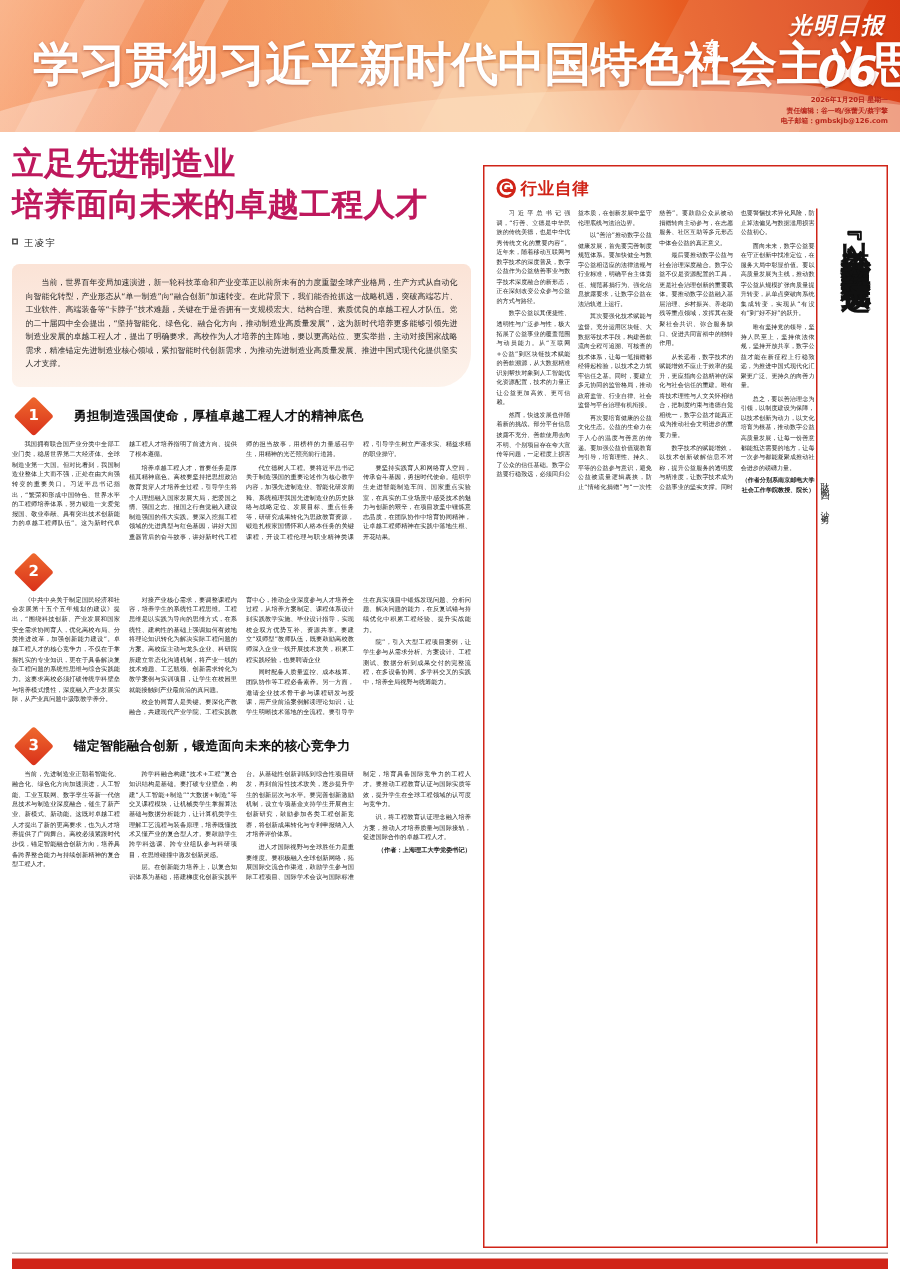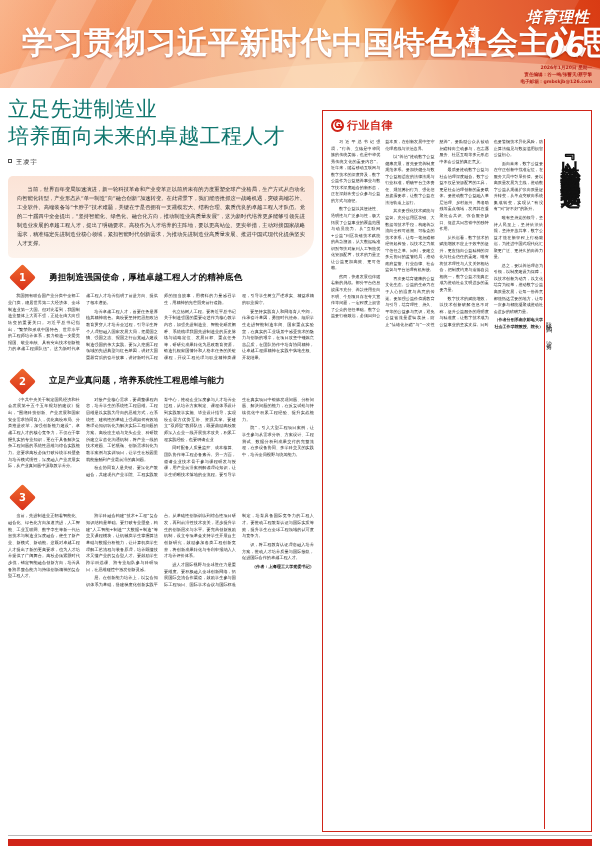--- a/index.html
+++ b/index.html
@@ -65,21 +65,21 @@
   .masthead-meta {
     position: absolute; right: 8px; top: 64px;
     text-align: right; color: #b8261b; font-size: 4.6px; line-height: 1.55;
     font-weight: 700; white-space: nowrap;
   }
 
   
   .left-col { position: absolute; left: 8px; top: 96px; width: 306px; }
 
   .headline {
-    font-size: 21px; font-weight: 400; color: #0f766e;
+    font-size: 21px; font-weight: 700; color: #be185d;
     line-height: 1.30; letter-spacing: 0.3px;
   }
   .headline .l2 { display: block; }
   .byline {
     margin-top: 7px; font-size: 6.2px; color: #222; letter-spacing: 1px;
   }
   .byline .sq { display:inline-block; width:4px; height:4px; border:0.7px solid #555; margin-right:4px; vertical-align: 1px;}
 
   .lede {
     margin-top: 9px; padding: 9px 9px 10px 9px;
@@ -181,21 +181,21 @@
   <div class="banner">
     <div class="streak s1"></div>
     <div class="streak s2"></div>
     <div class="streak s3"></div>
     <div class="streak s4"></div>
     <div class="swoosh"></div>
     <div class="swoosh2"></div>
 
     <div class="banner-title">学习贯彻习近平新时代中国特色社会主义思想</div>
     <div class="banner-sub">专刊</div>
-    <div class="paper-logo">培育理性</div>
+    <div class="paper-logo">光明日报</div>
     <div class="page-num">06</div>
   </div>
 
   <div class="masthead-meta">
     <div>2026年1月20日 星期一</div>
     <div>责任编辑：谷一鸣/张蕾天/蔡宇擎</div>
     <div>电子邮箱：gmbskjb@126.com</div>
   </div>
 
   <div class="left-col">
@@ -221,34 +221,34 @@
       <p>我国拥有联合国产业分类中全部工业门类，稳居世界第二大经济体、全球制造业第一大国。但对比看到，我国制造业整体上大而不强，正处在由大向强转变的重要关口。习近平总书记指出，“繁荣和形成中国特色、世界水平的工程师培养体系，努力锻造一支爱党报国、敬业奉献、具有突出技术创新能力的卓越工程师队伍”。这为新时代卓越工程人才培养指明了前进方向、提供了根本遵循。</p>
       <p>培养卓越工程人才，首要任务是厚植其精神底色。高校要坚持把思想政治教育贯穿人才培养全过程，引导学生将个人理想融入国家发展大局，把爱国之情、强国之志、报国之行自觉融入建设制造强国的伟大实践。要深入挖掘工程领域的先进典型与红色基因，讲好大国重器背后的奋斗故事，讲好新时代工程师的担当故事，用榜样的力量感召学生，用精神的光芒照亮前行道路。</p>
       <p>代立德树人工程。要将近平总书记关于制造强国的重要论述作为核心教学内容，加强先进制造业、智能化研发阐释、系统梳理我国先进制造业的历史脉络与战略定位、发展目标、重点任务等，研研究成果转化为思政教育资源，锻造扎根家国情怀和人格本任务的关键课程，开设工程伦理与职业精神类课程，引导学生树立严谨求实、精益求精的职业操守。</p>
       <p>要坚持实践育人和网络育人空间，传承奋斗基因，勇担时代使命。组织学生走进智能制造车间、国家重点实验室，在真实的工业场景中感受技术的魅力与创新的艰辛，在项目攻坚中锤炼意志品质，在团队协作中培育协同精神，让卓越工程师精神在实践中落地生根、开花结果。</p>
     </div>
 
     <div class="sec-head">
       <div class="sec-badge">
         <span>2</span>
       </div>
-      <div class="sec-title">立足产业真问题，培养系统性工程思维与能力</div>
     </div>
     <div class="cols4">
       <p>《中共中央关于制定国民经济和社会发展第十五个五年规划的建议》提出，“围绕科技创新、产业发展和国家安全需求协同育人，优化高校布局、分类推进改革，加强创新能力建设”。卓越工程人才的核心竞争力，不仅在于掌握扎实的专业知识，更在于具备解决复杂工程问题的系统性思维与综合实践能力。这要求高校必须打破传统学科壁垒与培养模式惯性，深度融入产业发展实际，从产业真问题中汲取教学养分。</p>
       <p>对接产业核心需求，要调整课程内容，培养学生的系统性工程思维。工程思维是以实践为导向的思维方式，在系统性、建构性的基础上强调如何有效地将理论知识转化为解决实际工程问题的方案。高校应主动与龙头企业、科研院所建立常态化沟通机制，将产业一线的技术难题、工艺瓶颈、创新需求转化为教学案例与实训项目，让学生在校园里就能接触到产业最前沿的真问题。</p>
       <p>校企协同育人是关键。要深化产教融合，共建现代产业学院、工程实践教育中心，推动企业深度参与人才培养全过程，从培养方案制定、课程体系设计到实践教学实施、毕业设计指导，实现校企双方优势互补、资源共享。要建立“双师型”教师队伍，既要鼓励高校教师深入企业一线开展技术攻关，积累工程实践经验，也要聘请企业</p>
       <p>同时配备人质量监控、成本核算、团队协作等工程必备素养。另一方面，邀请企业技术骨干参与课程研发与授课，用产业前沿案例解读理论知识，让学生明晰技术落地的全流程。要引导学生在真实项目中锻炼发现问题、分析问题、解决问题的能力，在反复试错与持续优化中积累工程经验、提升实战能力。</p>
       <p>院”，引入大型工程项目案例，让学生参与从需求分析、方案设计、工程测试、数据分析到成果交付的完整流程，在多设备协同、多学科交叉的实践中，培养全局视野与统筹能力。</p>
     </div>
 
     <div class="sec-head">
       <div class="sec-badge">
         <span>3</span>
       </div>
+      <div class="sec-title">锚定智能融合创新，锻造面向未来的核心竞争力</div>
     </div>
     <div class="cols4">
       <p>当前，先进制造业正朝着智能化、融合化、绿色化方向加速演进，人工智能、工业互联网、数字孪生等新一代信息技术与制造业深度融合，催生了新产业、新模式、新动能。这既对卓越工程人才提出了新的更高要求，也为人才培养提供了广阔舞台。高校必须紧跟时代步伐，锚定智能融合创新方向，培养具备跨界整合能力与持续创新精神的复合型工程人才。</p>
       <p>跨学科融合构建“技术+工程”复合知识结构是基础。要打破专业壁垒，构建“人工智能+制造”“大数据+制造”等交叉课程模块，让机械类学生掌握算法基础与数据分析能力，让计算机类学生理解工艺流程与装备原理，培养既懂技术又懂产业的复合型人才。要鼓励学生跨学科选课、跨专业组队参与科研项目，在思维碰撞中激发创新灵感。</p>
       <p>层。在创新能力培养上，以复合知识体系为基础，搭建梯度化创新实践平台。从基础性创新训练到综合性项目研发，再到前沿性技术攻关，逐步提升学生的创新层次与水平。要完善创新激励机制，设立专项基金支持学生开展自主创新研究，鼓励参加各类工程创新竞赛，将创新成果转化与专利申报纳入人才培养评价体系。</p>
       <p>进人才国际视野与全球胜任力是重要维度。要积极融入全球创新网络，拓展国际交流合作渠道，鼓励学生参与国际工程项目、国际学术会议与国际标准制定，培育具备国际竞争力的工程人才。要推动工程教育认证与国际实质等效，提升学生在全球工程领域的认可度与竞争力。</p>
       <p>识，将工程教育认证理念融入培养方案，推动人才培养质量与国际接轨，促进国际合作的卓越工程人才。</p>
       <p class="attrib noind">（作者：上海理工大学党委书记）</p>
     </div>
   </div>

